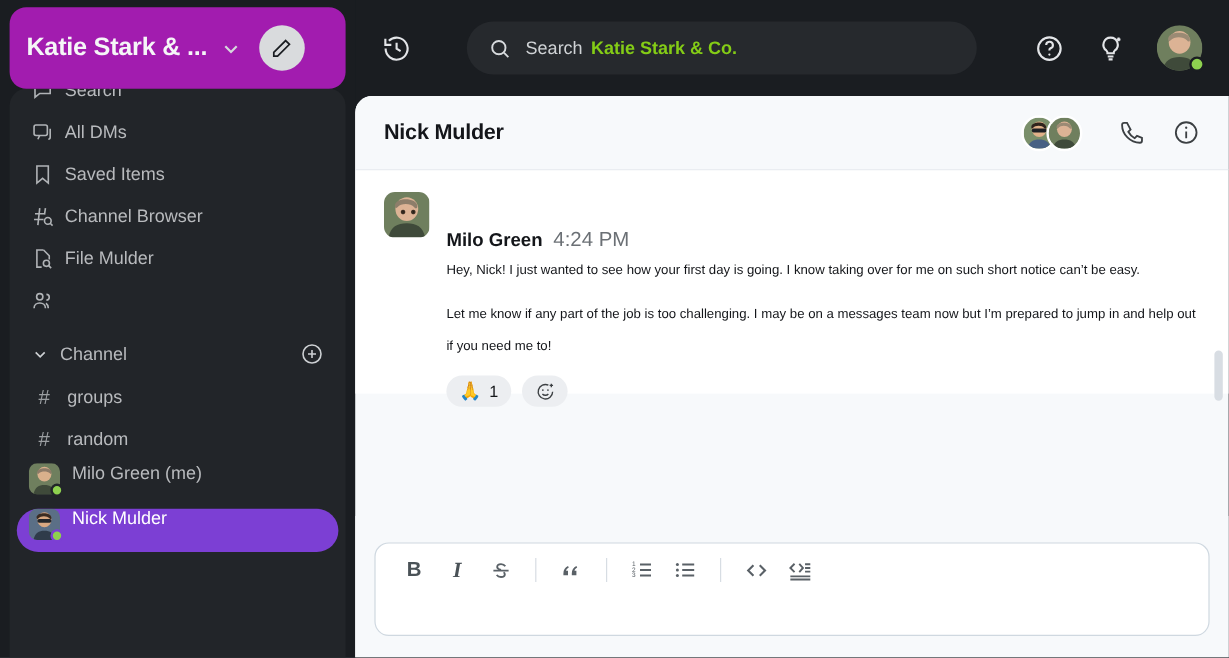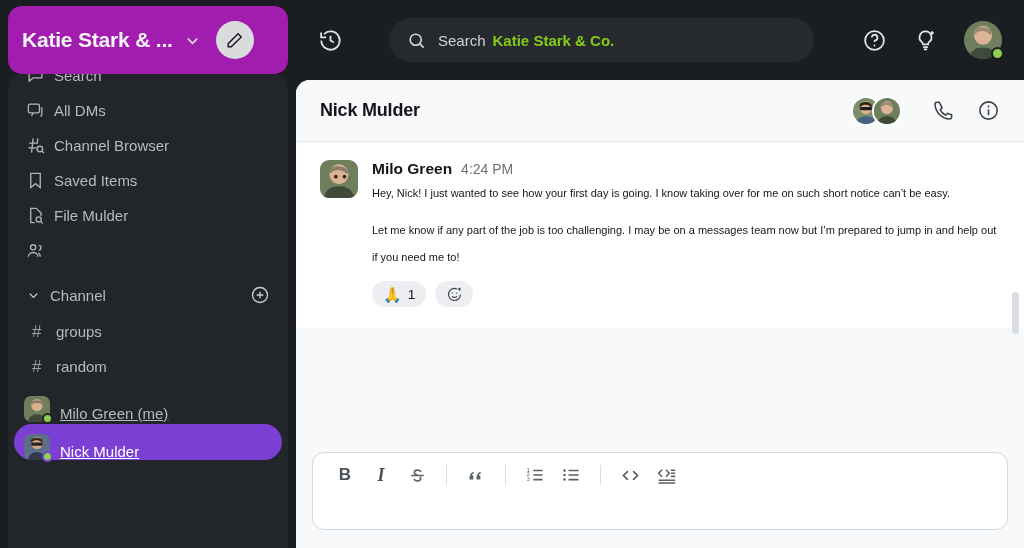--- a/index.html
+++ b/index.html
@@ -52,22 +52,22 @@
   .sec-head .plus { color: #cdd0d3; display: flex; align-items: center; }
   .chan-item {
     display: flex; align-items: center; height: 35px; padding: 0 12px;
     color: #b8babd; font-size: 15px; margin: 0 6px; border-radius: 8px;
   }
   .chan-item .hash {
     width: 30px; flex: 0 0 30px; color: #9b9ea1; font-size: 17px;
     display: flex; align-items: center; justify-content: flex-start; padding-left: 6px;
   }
   .dm-item {
-    display: flex; align-items: flex-end; height: 36px; padding: 0 10px;
-    color: #b8babd; font-size: 15px; margin: 2px 6px; border-radius: 18px; text-decoration: underline;
+    display: flex; align-items: flex-start; height: 36px; padding: 0 10px;
+    color: #b8babd; font-size: 15px; margin: 2px 6px; border-radius: 18px;
   }
   .dm-item.active { background: #7c3fd4; color: #ffffff; }
   .av-wrap { position: relative; width: 26px; height: 26px; flex: 0 0 26px; margin-right: 10px; }
   .av { width: 26px; height: 26px; border-radius: 7px; overflow: hidden; display:block; }
   .presence {
     position: absolute; right: -3px; bottom: -2px; width: 11px; height: 11px;
     border-radius: 50%; background: #8ed14f; border: 2px solid #222529;
   }
   .dm-item.active .presence { border-color: #7c3fd4; }
 
@@ -107,22 +107,22 @@
     border: 2px solid #ffffff;
   }
   .av-group .gav + .gav { margin-left: -9px; }
   .cicon { color: #3c4043; display: flex; align-items: center; }
 
   .messages { position: relative; padding: 18px 24px 0 24px; background: #ffffff; height: 186px; }
   .msg { display: flex; }
   .msg-av { width: 38px; height: 38px; border-radius: 9px; overflow: hidden; flex: 0 0 38px; margin-right: 14px; }
   .msg-body { flex: 1; min-width: 0; }
   .msg-head { display: flex; align-items: baseline; margin-bottom: 2px; }
-  .msg-name { font-size: 15.5px; font-weight: bold; color: #14161a; }
-  .msg-time { font-size: 14px; color: #6b7075; margin-left: 9px; }
+  .msg-name { font-size: 15.5px; font-weight: bold; color: #14161a; margin-top: 32px; }
+  .msg-time { font-size: 17px; color: #6b7075; margin-left: 9px; }
   .msg-p { font-size: 11px; line-height: 27px; color: #14161a; margin-bottom: 10px; }
   .reactions { display: flex; align-items: center; gap: 9px; margin-top: 2px; }
   .reaction {
     height: 26px; padding: 0 11px; border-radius: 13px; background: #eceef1;
     display: flex; align-items: center; gap: 6px; font-size: 13.5px; color: #14161a;
   }
   .reaction .emo { font-size: 15px; line-height: 1; }
   .add-react {
     height: 26px; width: 38px; border-radius: 13px; background: #eceef1;
     display: flex; align-items: center; justify-content: center; color: #3c4043;
@@ -178,35 +178,35 @@
                 <path d="M7 19l2-4"></path>
                 <path d="M20 8v9a2 2 0 0 1-2 2"></path>
               </svg>
           </span>
           <span class="lbl">All DMs</span>
         </div>
 
         <div class="nav-item">
           <span class="ic">
             <svg width="19" height="19" viewBox="0 0 24 24" fill="none" stroke="currentColor" stroke-width="1.7">
+                <path d="M6 3h12v18l-6-5-6 5V3z"></path>
+              </svg>
+          </span>
+          <span class="lbl">Saved Items</span>
+        </div>
+
+        <div class="nav-item">
+          <span class="ic">
+            <svg width="19" height="19" viewBox="0 0 24 24" fill="none" stroke="currentColor" stroke-width="1.7">
                 <path d="M4 9h11M3 15h10M9 3L7 21M15 3l-1 7"></path>
                 <circle cx="17.5" cy="16.5" r="3.5"></circle>
                 <path d="M20 19l2.5 2.5"></path>
               </svg>
           </span>
           <span class="lbl">Channel Browser</span>
-        </div>
-
-        <div class="nav-item">
-          <span class="ic">
-            <svg width="19" height="19" viewBox="0 0 24 24" fill="none" stroke="currentColor" stroke-width="1.7">
-                <path d="M6 3h12v18l-6-5-6 5V3z"></path>
-              </svg>
-          </span>
-          <span class="lbl">Saved Items</span>
         </div>
 
         <div class="nav-item">
           <span class="ic">
             <svg width="19" height="19" viewBox="0 0 24 24" fill="none" stroke="currentColor" stroke-width="1.7">
                 <path d="M13 3H6v18h5"></path>
                 <path d="M13 3l6 6v4"></path>
                 <circle cx="16" cy="17" r="3.2"></circle>
                 <path d="M18.4 19.4L21 22"></path>
               </svg>

